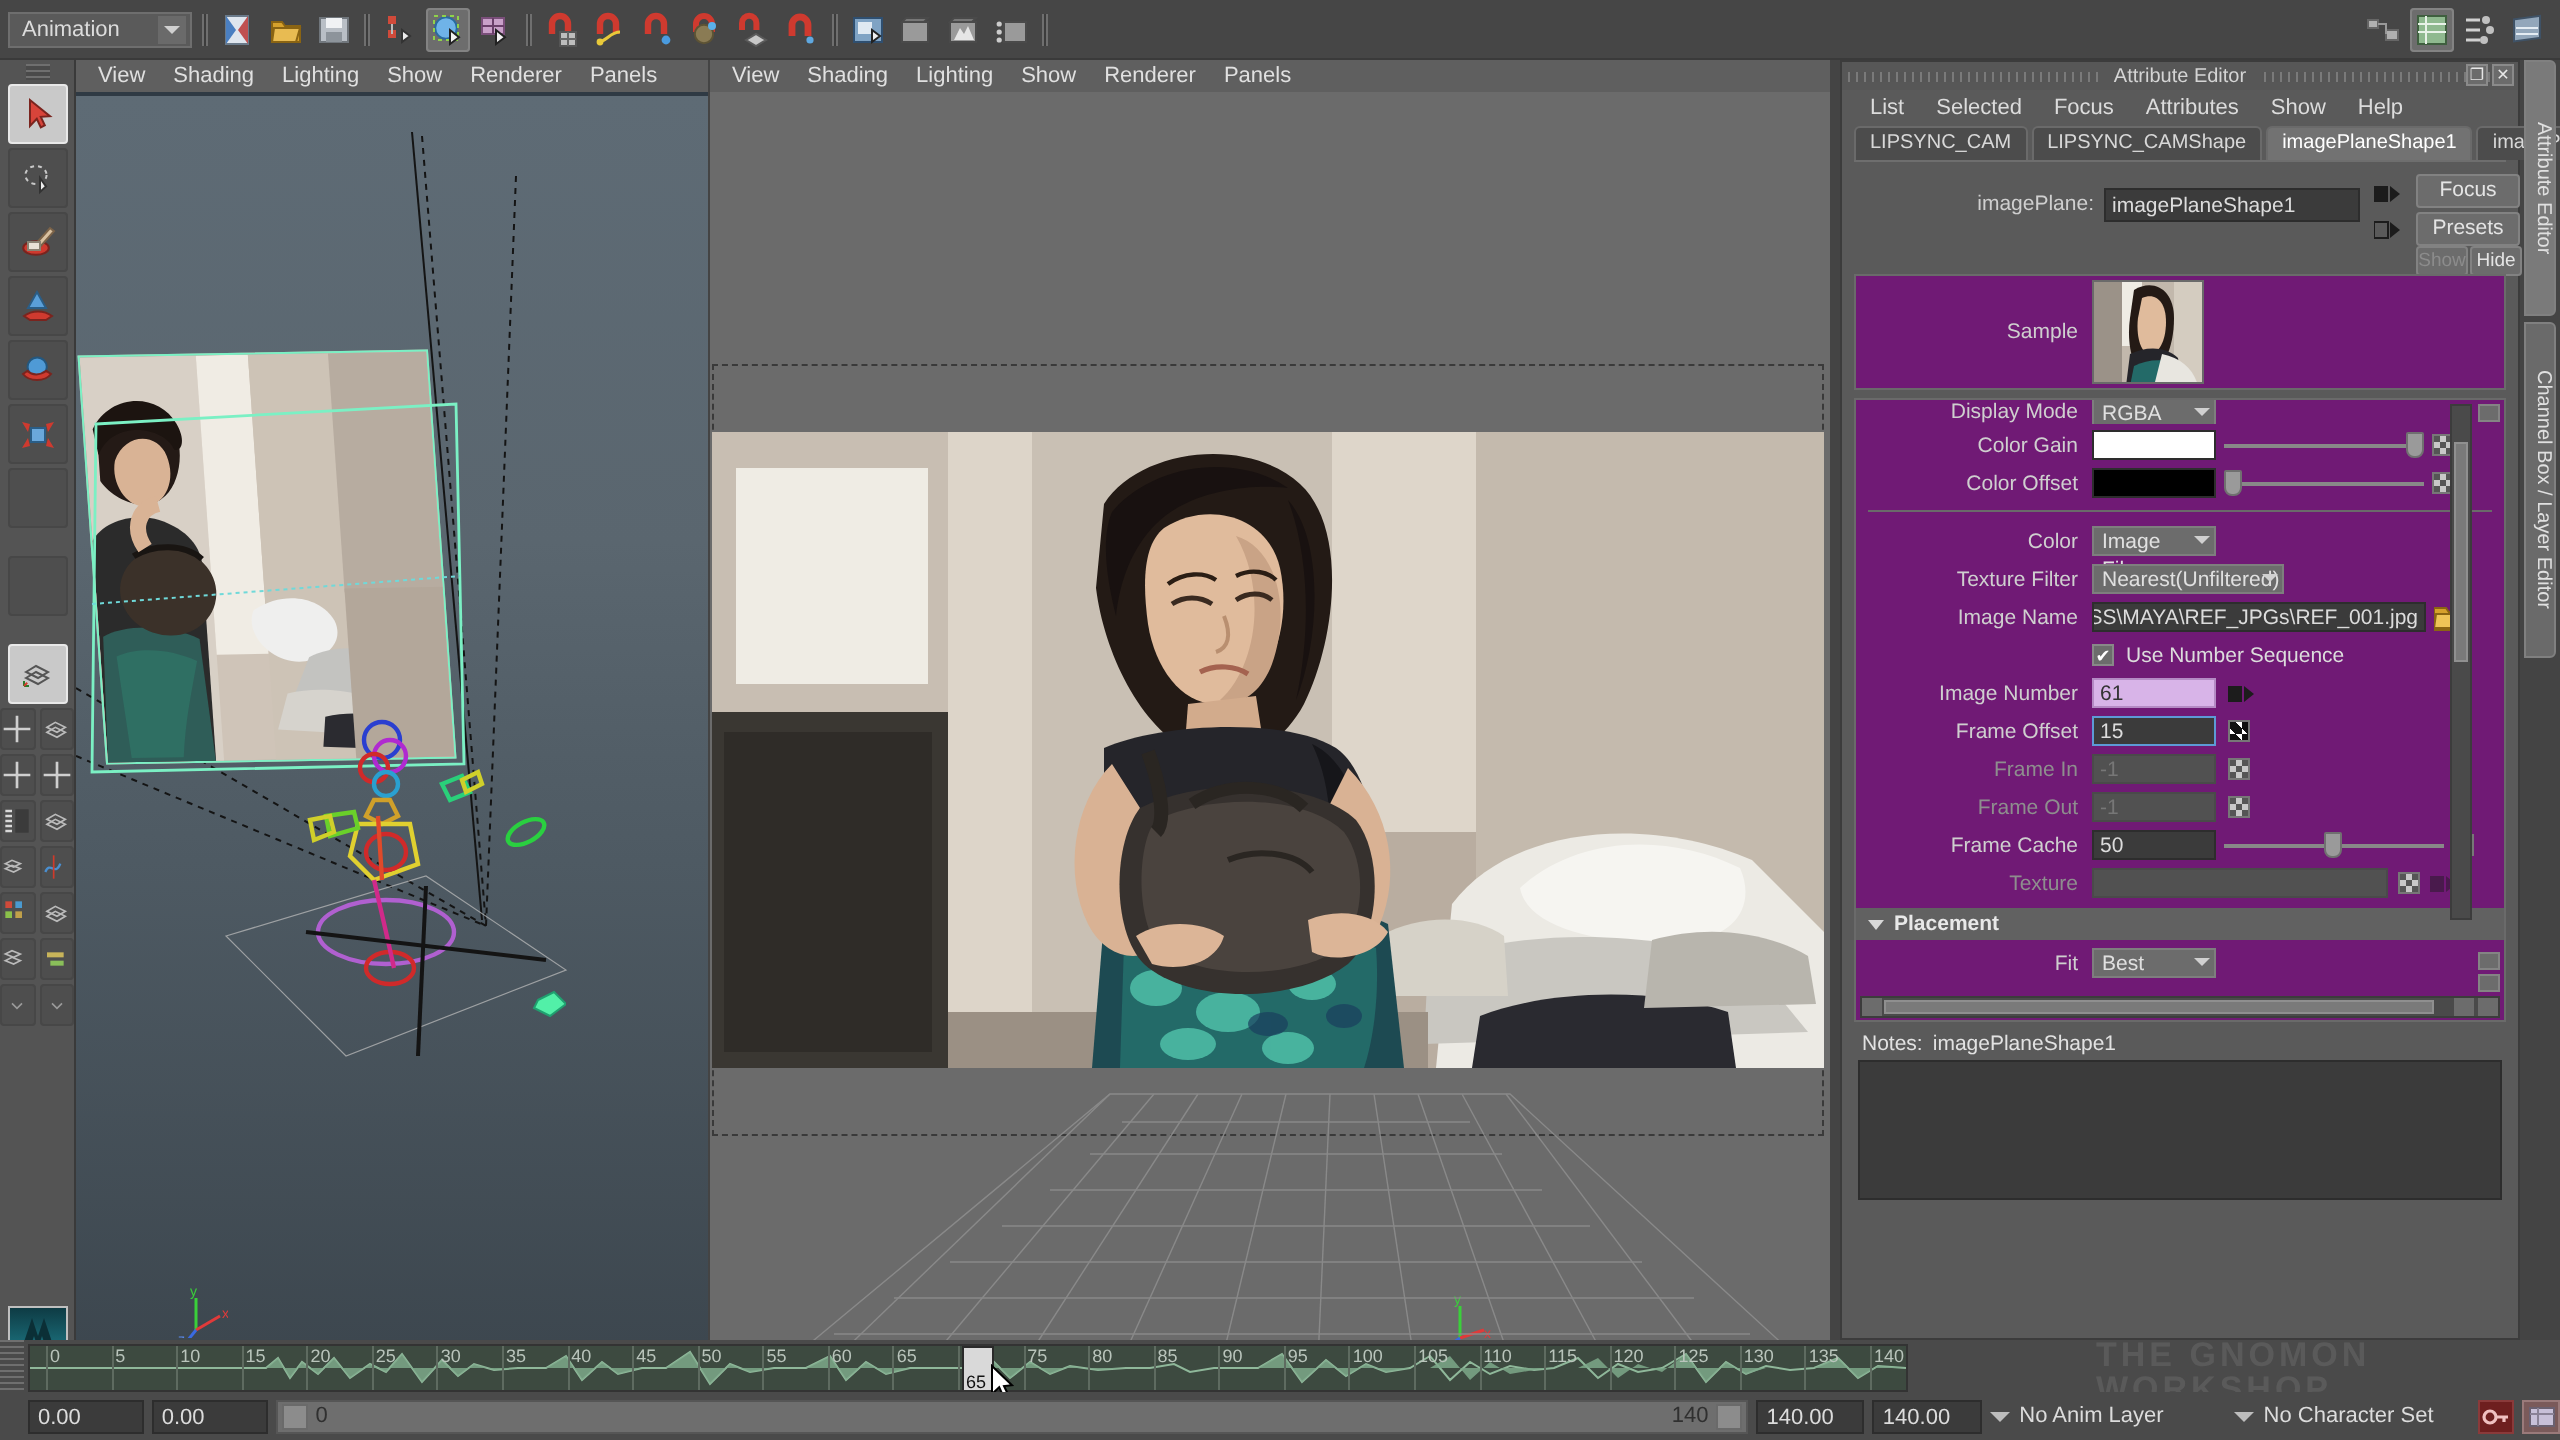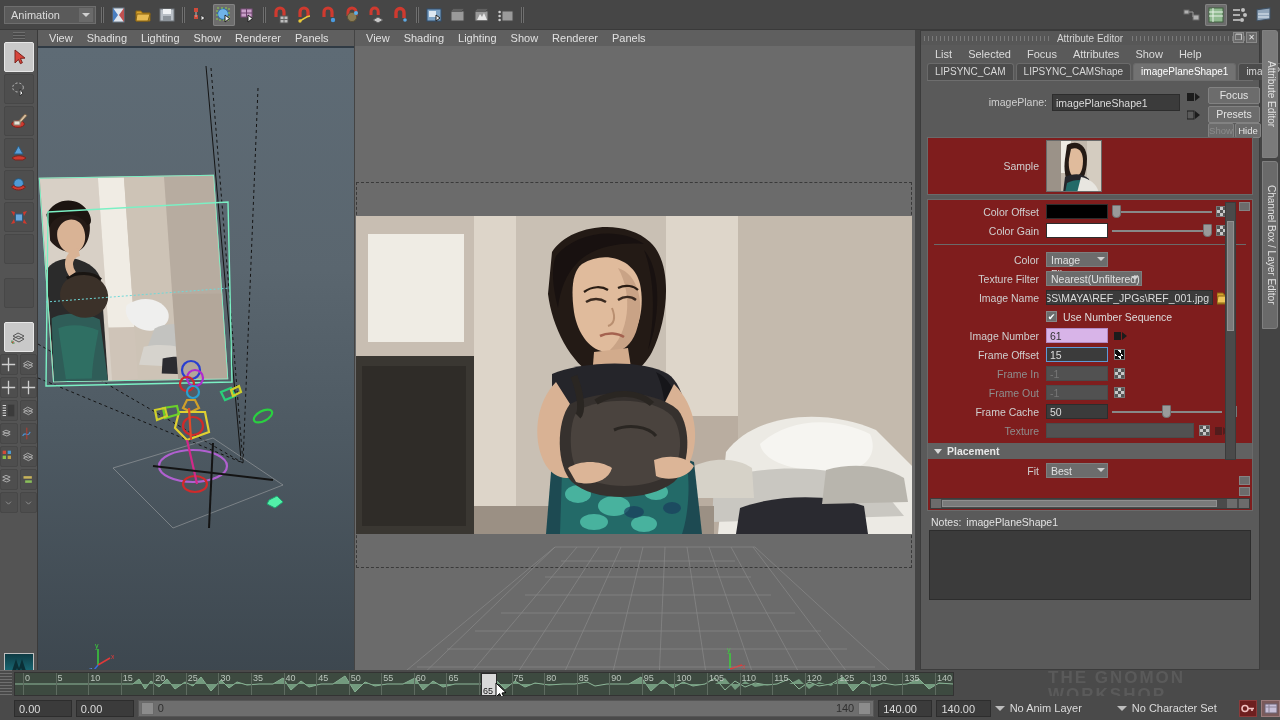--- a/index.html
+++ b/index.html
@@ -83,21 +83,21 @@
   #aemenu { height:18px; display:flex; align-items:center; padding-left:6px; gap:0; }
   #aemenu span { font-size:11px; color:#dcdcdc; padding:0 8px;}
 
   .aetabs { display:flex; align-items:flex-end; height:14px; margin:4px 6px 0 6px;
             border-bottom:1px solid #6e6e6e; }
   .aetab { font-size:10px; color:#d8d8d8; padding:2px 7px 3px; background:#4c4c4c;
            border:1px solid #6a6a6a; border-bottom:none; margin-right:2px;
            border-radius:3px 3px 0 0;}
   .aetab.on { background:#727272; color:#fff; }
 
-  .aepanel { margin:4px 6px 0 6px; background:#7f1d1d; border:1px solid #6a6a6a;
+  .aepanel { margin:4px 6px 0 6px; background:#701a75; border:1px solid #6a6a6a;
              position:relative; }
 
   .frow { display:flex; align-items:center; height:17px; margin-bottom:2px;}
   .flab { width:118px; text-align:right; padding-right:7px; font-size:10.5px;
           color:#cfcfcf; flex:0 0 auto;}
   .flab.dim { color:#8e8e8e; }
   .fin { height:15px; background:#3b3b3b; border:1px solid #2d2d2d; color:#dcdcdc;
          font-size:10.5px; padding:0 3px; line-height:14px; overflow:hidden;
          white-space:nowrap;}
   .fin.dim { color:#777; }
@@ -782,37 +782,44 @@
         <path d="M24 8 C31 5 36 10 36 20 C36 30 32 36 28 36 C23 36 21 26 22 18 Z" fill="#e0bb9c"></path>
         <path d="M18 36 C26 32 36 32 42 38 L44 52 L16 52 Z" fill="#25252a"></path>
         <path d="M20 42 C28 38 38 38 44 43 L44 52 L18 52 Z" fill="#236a68"></path>
         <path d="M34 36 C44 38 50 44 52 52 L30 52 Z" fill="#e8e6e0"></path>
       </svg>
     </div>
   </div>
 
   <div class="aepanel" style="height:312px;padding:3px 0 0 0;overflow:hidden;position:relative">
 
+    <div class="frow" style="height:12px;overflow:hidden;margin-top:-3px">
+      <div class="flab">Display Mode</div>
+      <div class="fsel" style="width:62px">
+        <span>RGBA</span>
+        <i class="caret-d ar"></i>
+      </div>
+    </div>
+
+    <div class="frow">
+      <div class="flab">Color Gain</div>
+      <div style="width:62px;height:15px;background:#ffffff;border:1px solid #2d2d2d"></div>
+      <div class="slide" style="width:100px;flex:0 0 100px">
+        <div class="trk"></div>
+          <div class="hdl" style="left:91px"></div>
+      </div>
+      <div class="swbox"></div>
+    </div>
 
     <div class="frow">
       <div class="flab">Color Offset</div>
       <div style="width:62px;height:15px;background:#000000;border:1px solid #2d2d2d"></div>
       <div class="slide" style="width:100px;flex:0 0 100px">
         <div class="trk"></div>
           <div class="hdl" style="left:0px"></div>
-      </div>
-      <div class="swbox"></div>
-    </div>
-
-    <div class="frow">
-      <div class="flab">Color Gain</div>
-      <div style="width:62px;height:15px;background:#ffffff;border:1px solid #2d2d2d"></div>
-      <div class="slide" style="width:100px;flex:0 0 100px">
-        <div class="trk"></div>
-          <div class="hdl" style="left:91px"></div>
       </div>
       <div class="swbox"></div>
     </div>
 
 
     <div style="height:1px;background:#6a6a6a;margin:5px 6px 6px 6px"></div>
 
     <div class="frow">
       <div class="flab">Color</div>
       <div class="fsel" style="width:62px">

